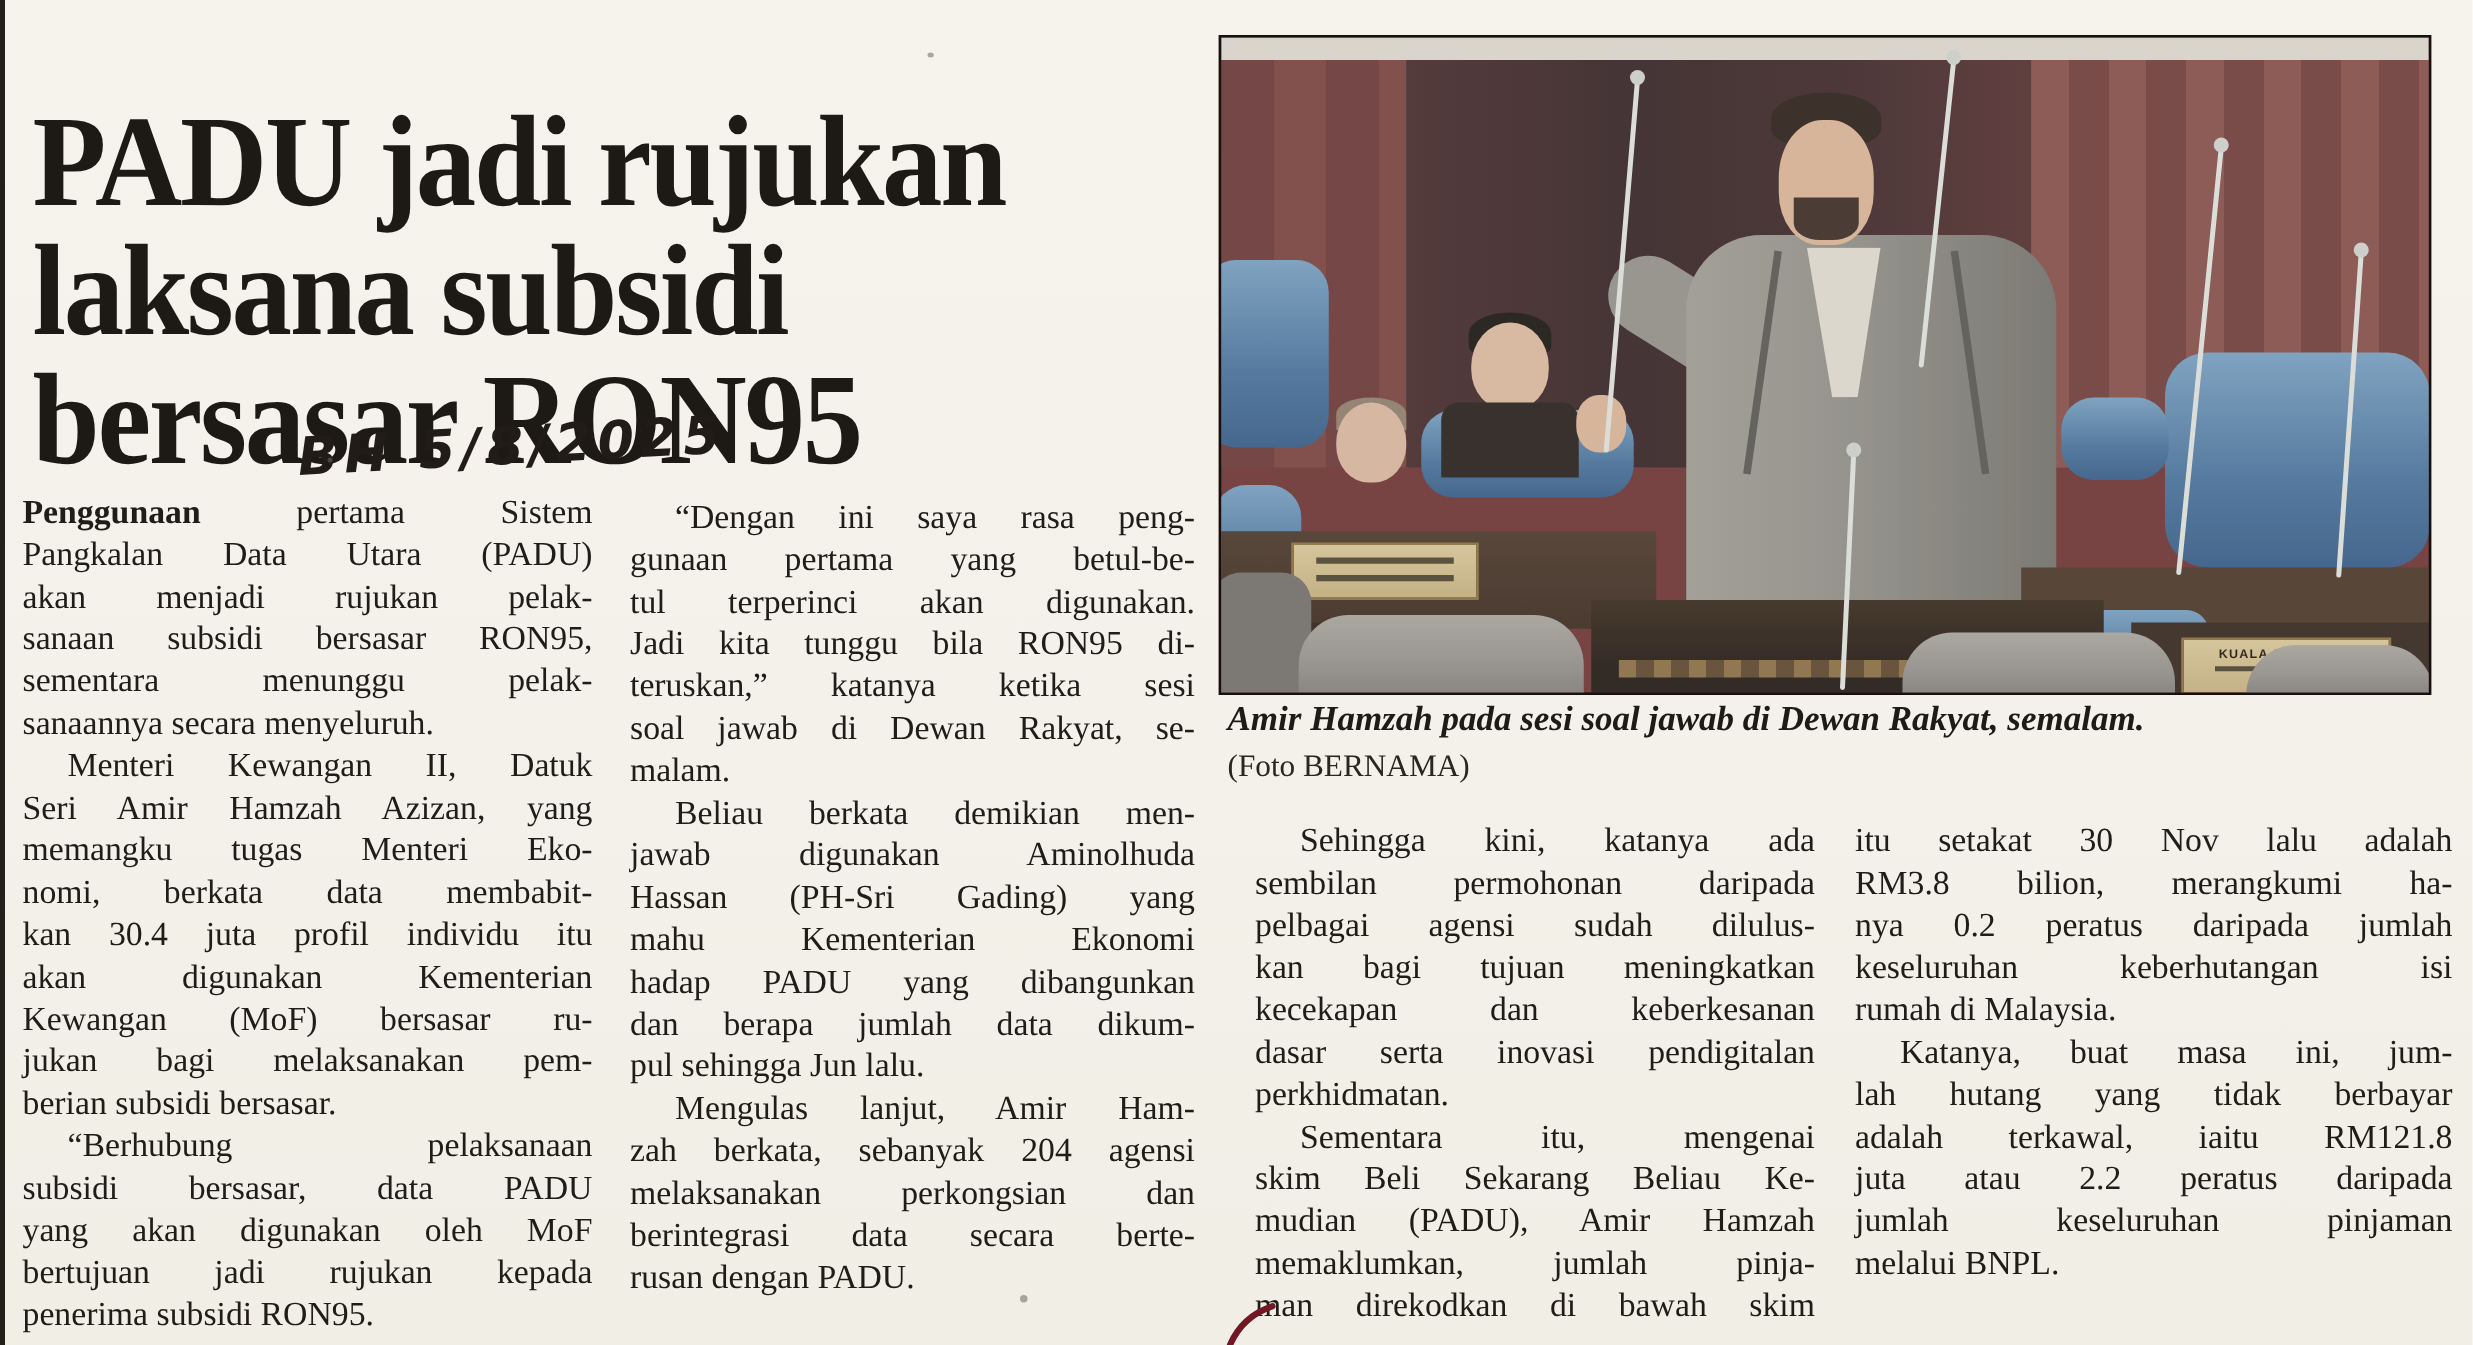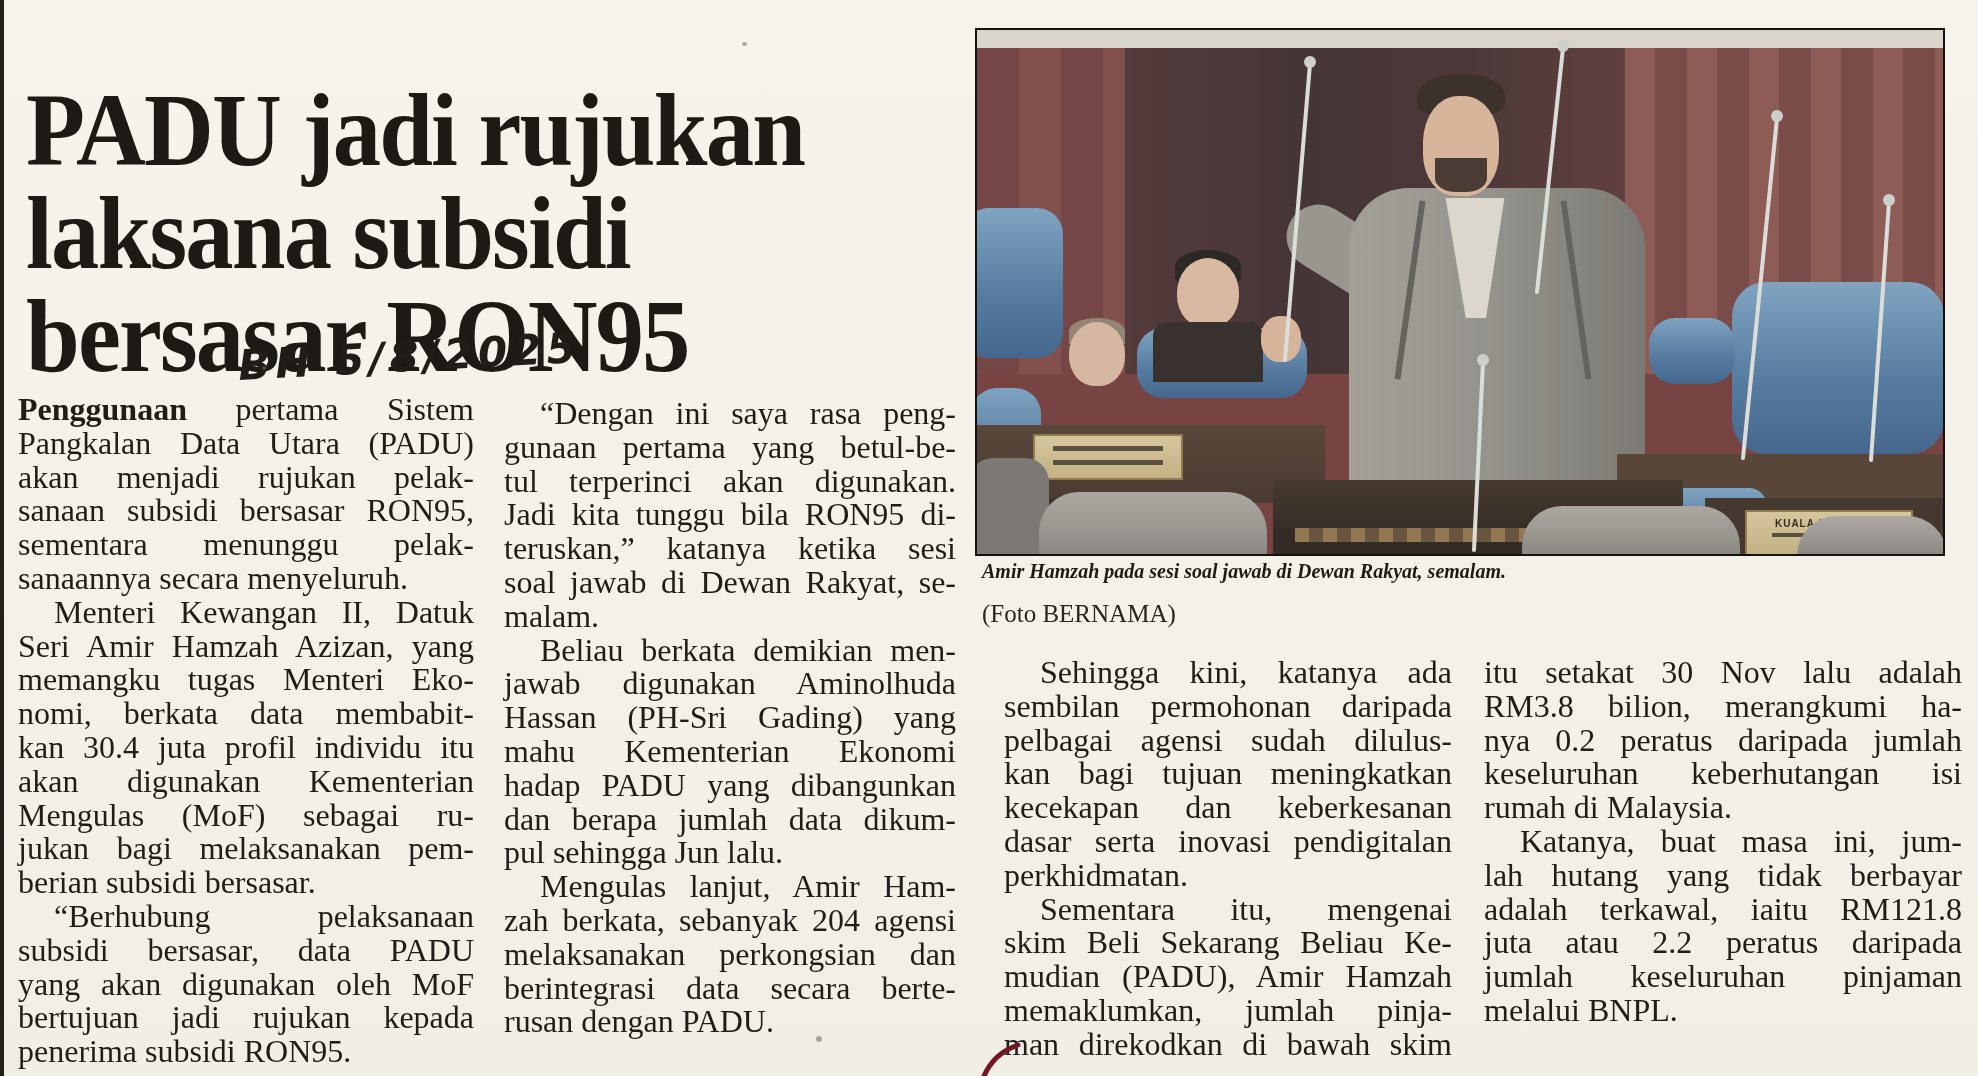--- a/index.html
+++ b/index.html
@@ -17,21 +17,21 @@
   .headline{position:absolute;left:26px;top:8px;width:960px;
     font-weight:700;font-size:104px;line-height:103px;letter-spacing:-2px;color:#1d1915;}
   .headline .hl{display:block;transform:scaleX(.93);transform-origin:0 50%;white-space:nowrap;}
 
   
   .handwrite{position:absolute;left:238px;top:332px;
     font-family:"DejaVu Sans",sans-serif;font-style:italic;font-weight:600;
     font-size:42px;letter-spacing:5px;color:#211c18;transform:rotate(-3deg);white-space:nowrap;}
 
   
-  .col{position:absolute;font-size:32px;line-height:33.8px;color:#201c17;}
+  .col{position:absolute;font-size:27px;line-height:33.8px;color:#201c17;}
   #col1{left:18px;top:393px;width:456px;}
   #col2{left:504px;top:397px;width:452px;}
   #col3{left:1004px;top:656px;width:448px;}
   #col4{left:1484px;top:656px;width:478px;}
   .ln{text-align:justify;text-align-last:justify;}
   .ln.end{text-align-last:left;}
   .ln.ind{text-indent:36px;}
   .ln b{font-weight:700;}
 
   
@@ -86,21 +86,21 @@
   .plq2 .plqsub{position:relative;margin:4px auto 0;width:70%;height:4px;background:#2a2315;opacity:.8;}
   
   .grey{background:linear-gradient(180deg,#a3a19a 0%,#8e8c86 60%,#7b7973 100%);border-radius:40px 40px 0 0;}
   .g1{left:62px;top:462px;width:228px;height:66px;}
   .g2{left:545px;top:476px;width:218px;height:52px;}
   .g3{left:820px;top:486px;width:150px;height:42px;}
   .g4{left:-8px;top:428px;width:80px;height:100px;background:#6f6d68;border-radius:24px 24px 0 0;}
 
   
   .caption{position:absolute;left:982px;top:560px;width:962px;
-    font-style:italic;font-weight:700;font-size:20px;color:#1e1a16;}
+    font-style:italic;font-weight:700;font-size:28px;color:#1e1a16;}
   .credit{position:absolute;left:982px;top:600px;width:958px;text-align:left;
     font-size:25px;color:#2a2620;}
 
   
   .penmark{position:absolute;left:972px;top:1038px;}
 </style>
 </head>
 <body>
 
 <div class="left-edge"></div>
@@ -196,21 +196,21 @@
       <div class="ln">sementara menunggu pelak-</div>
       <div class="ln end">sanaannya secara menyeluruh.</div>
     </div>
     <div>
       <div class="ln ind">Menteri Kewangan II, Datuk</div>
       <div class="ln">Seri Amir Hamzah Azizan, yang</div>
       <div class="ln">memangku tugas Menteri Eko-</div>
       <div class="ln">nomi, berkata data membabit-</div>
       <div class="ln">kan 30.4 juta profil individu itu</div>
       <div class="ln">akan digunakan Kementerian</div>
-      <div class="ln">Mengulas (MoF) sebagai ru-</div>
+      <div class="ln">Kewangan (MoF) bersasar ru-</div>
       <div class="ln">jukan bagi melaksanakan pem-</div>
       <div class="ln end">berian subsidi bersasar.</div>
     </div>
     <div>
       <div class="ln ind">“Berhubung pelaksanaan</div>
       <div class="ln">subsidi bersasar, data PADU</div>
       <div class="ln">yang akan digunakan oleh MoF</div>
       <div class="ln">bertujuan jadi rujukan kepada</div>
       <div class="ln end">penerima subsidi RON95.</div>
     </div>

